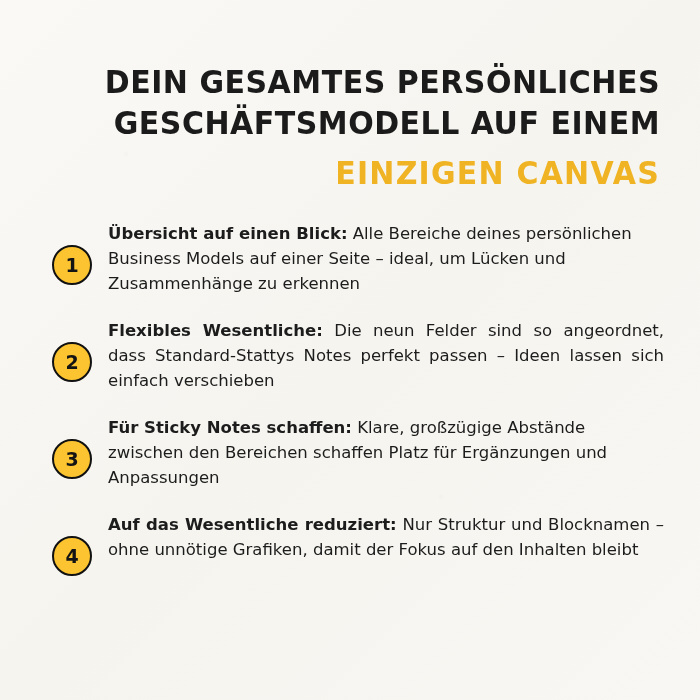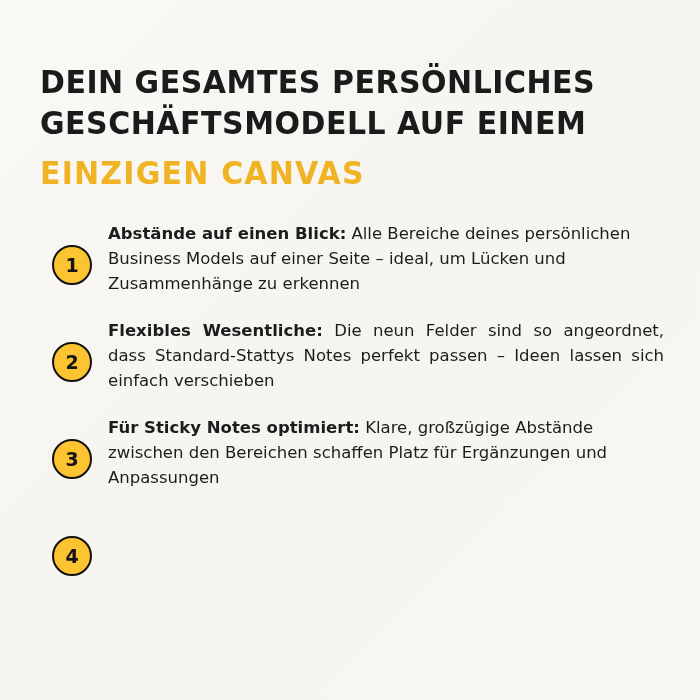--- a/index.html
+++ b/index.html
@@ -20,21 +20,21 @@
     box-sizing: border-box;
     background:
       radial-gradient(circle at 18% 22%, rgba(0,0,0,0.012) 0 2px, transparent 3px),
       radial-gradient(circle at 63% 71%, rgba(0,0,0,0.012) 0 2px, transparent 3px),
       radial-gradient(circle at 84% 34%, rgba(0,0,0,0.010) 0 2px, transparent 3px),
       linear-gradient(135deg, #faf9f6 0%, #f5f4ef 50%, #f8f7f3 100%);
   }
 
   .headline {
     padding: 62px 40px 0 40px;
-    text-align: left;
+    text-align: right;
   }
   .headline-line {
     font-family: "DejaVu Sans", sans-serif;
     font-weight: bold;
     font-size: 30px;
     letter-spacing: 0.5px;
     color: #1b1b1b;
     line-height: 1.36;
     text-transform: uppercase;
     transform: scaleY(1.06);
@@ -118,45 +118,48 @@
   </div>
 
   <div class="list">
 
     <div class="item">
       <div class="badge">
         <div class="ring"></div>
         <div class="num">1</div>
       </div>
       <div class="text">
-        <span class="lead">Abstände auf einen Blick:</span><span> Alle Bereiche deines persönlichen Business Models auf einer Seite – ideal, um Lücken und Zusammenhänge zu erkennen</span>
+        <span class="lead">Übersicht auf einen Blick:</span><span> Alle Bereiche deines persönlichen Business Models auf einer Seite – ideal, um Lücken und Zusammenhänge zu erkennen</span>
       </div>
     </div>
 
     <div class="item">
       <div class="badge">
         <div class="ring"></div>
         <div class="num">2</div>
       </div>
       <div class="text">
         <span class="lead">Flexibles Wesentliche:</span><span> Die neun Felder sind so angeordnet, dass Standard-Stattys Notes perfekt passen – Ideen lassen sich einfach verschieben</span>
       </div>
     </div>
 
     <div class="item">
       <div class="badge">
         <div class="ring"></div>
         <div class="num">3</div>
       </div>
       <div class="text">
-        <span class="lead">Für Sticky Notes optimiert:</span><span> Klare, großzügige Abstände zwischen den Bereichen schaffen Platz für Ergänzungen und Anpassungen</span>
+        <span class="lead">Für Sticky Notes schaffen:</span><span> Klare, großzügige Abstände zwischen den Bereichen schaffen Platz für Ergänzungen und Anpassungen</span>
       </div>
     </div>
 
     <div class="item">
       <div class="badge">
         <div class="ring"></div>
         <div class="num">4</div>
       </div>
+      <div class="text">
+        <span class="lead">Auf das Wesentliche reduziert:</span><span> Nur Struktur und Blocknamen – ohne unnötige Grafiken, damit der Fokus auf den Inhalten bleibt</span>
+      </div>
     </div>
 
   </div>
 </div>
 
 </body></html>

